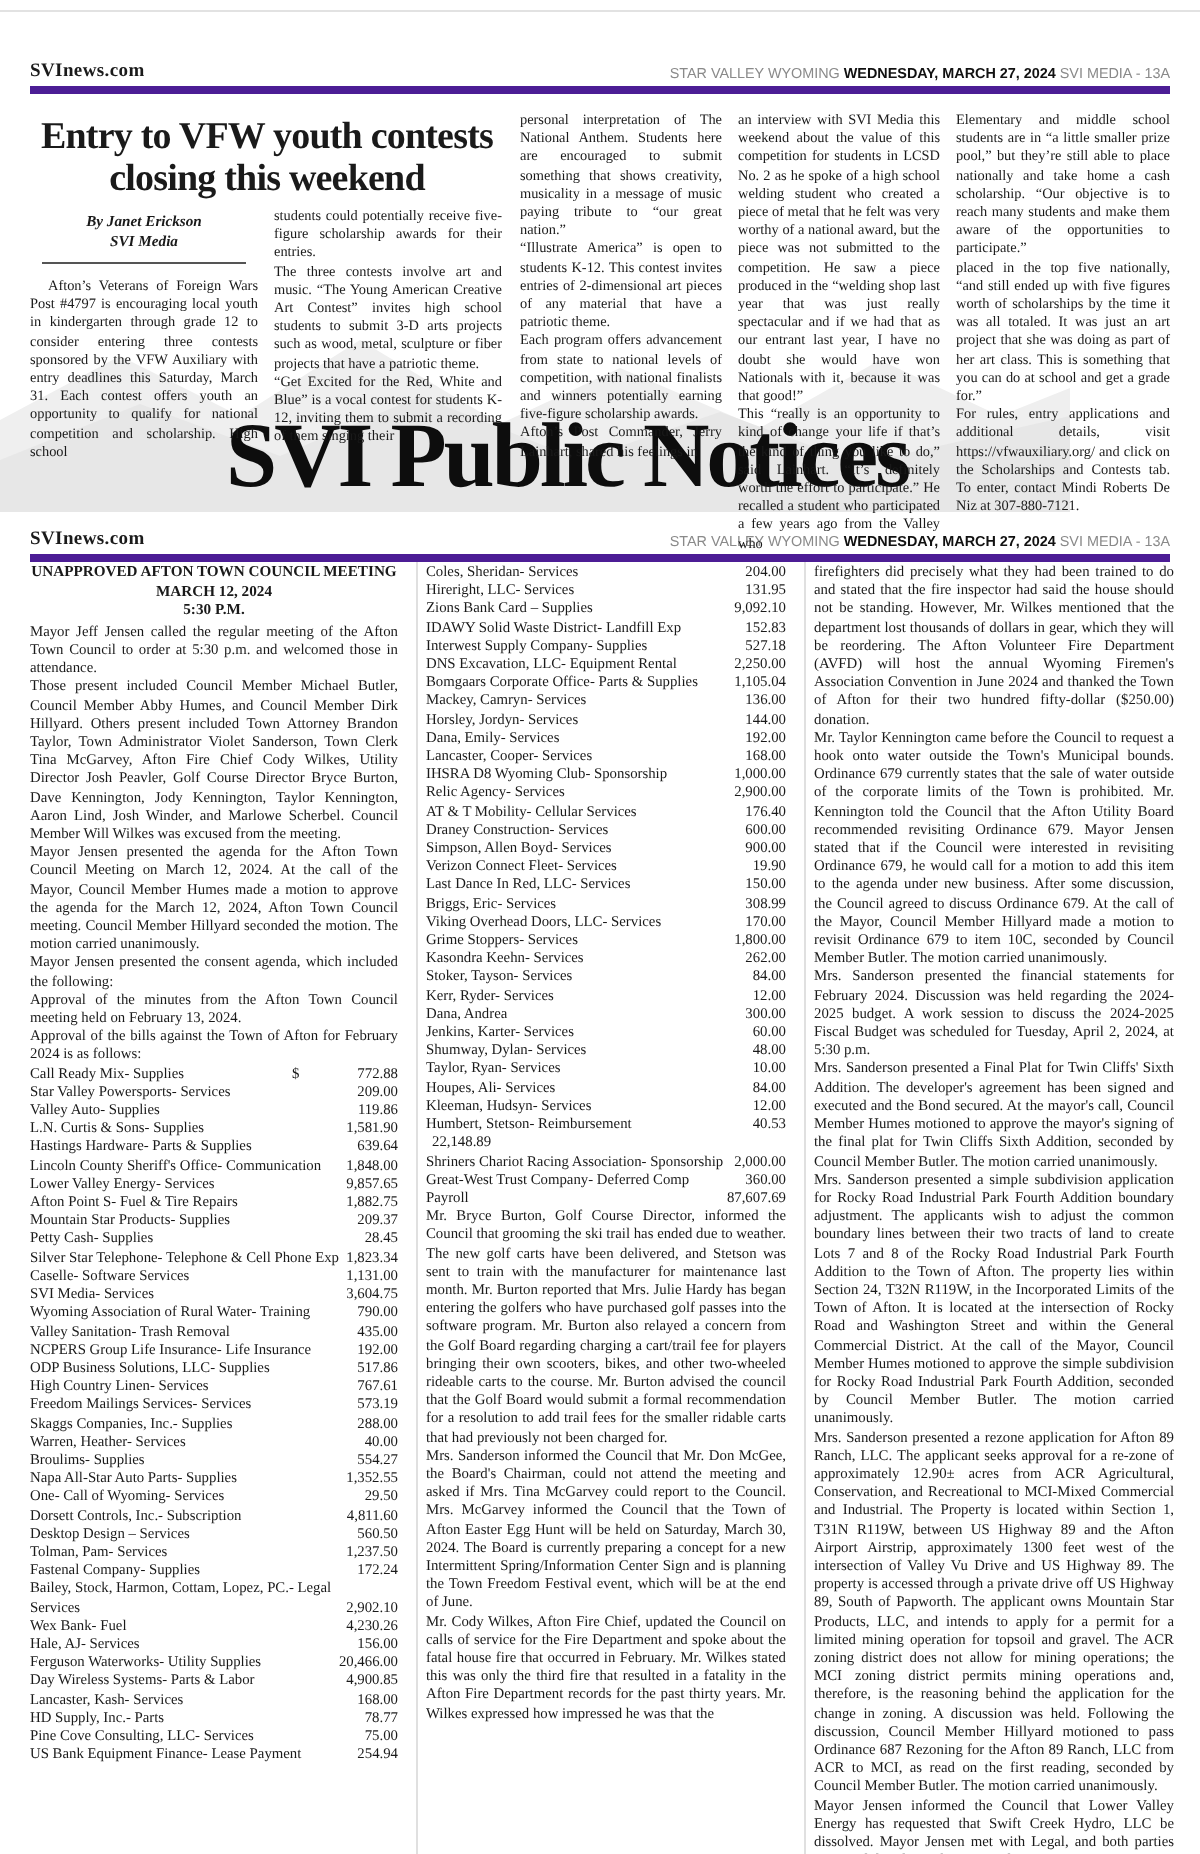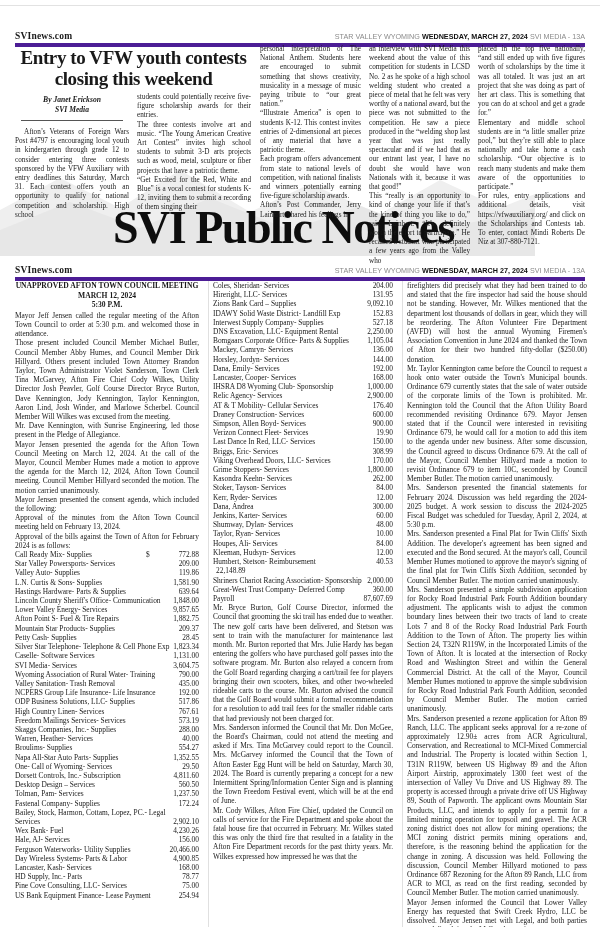--- a/index.html
+++ b/index.html
@@ -19,21 +19,21 @@
   #header2{top:260px;}
 
   
   .masthead{position:absolute;top:150px;left:0;width:535px;height:106px;z-index:0;}
   .masthead svg{position:absolute;left:0;top:0;}
   .masthead .big-title{position:absolute;left:0;right:0;bottom:2px;text-align:center;
       font-weight:bold;font-size:46px;letter-spacing:-1.5px;white-space:nowrap;color:#0d0d0d;
       font-family:"Liberation Serif",serif;margin-left:32px;}
 
   
-  .article{position:absolute;top:45px;left:15px;width:570px;display:flex;gap:8px;z-index:2;}
+  .article{position:absolute;top:56px;left:15px;width:570px;display:flex;gap:8px;z-index:2;}
   .article p{margin:0;text-align:justify;font-size:7.2px;line-height:9.2px;}
   .art-col p + p, .leftcols p + p{ }
   .article p.ind{text-indent:9px;}
   .art-left{width:237px;flex:0 0 auto;}
   .headline{font-weight:bold;font-size:19px;line-height:21px;text-align:center;
             letter-spacing:-.4px;margin:2px 0 4px;}
   .leftcols{display:flex;gap:8px;}
   .leftcols .c{width:114px;flex:0 0 auto;}
   .byline{text-align:center;font-style:italic;font-weight:bold;font-size:7.6px;line-height:9.5px;margin:2px 0 6px;}
   .byline-rule{border:none;border-top:1px solid #555;margin:0 6px 7px;}
@@ -108,22 +108,22 @@
       </div>
   </div>
   <div class="art-col col4">
     <div>
         <p class="ind2">an interview with SVI Media this weekend about the value of this competition for students in LCSD No. 2 as he spoke of a high school welding student who created a piece of metal that he felt was very worthy of a national award, but the piece was not submitted to the competition. He saw a piece produced in the “welding shop last year that was just really spectacular and if we had that as our entrant last year, I have no doubt she would have won Nationals with it, because it was that good!”</p>
         <p class="ind2">This “really is an opportunity to kind of change your life if that’s the kind of thing you like to do,” said Lainhart. “It’s definitely worth the effort to participate.” He recalled a student who participated a few years ago from the Valley who</p>
       </div>
   </div>
   <div class="art-col col5">
     <div>
+        <p class="ind2">Elementary and middle school students are in “a little smaller prize pool,” but they’re still able to place nationally and take home a cash scholarship. “Our objective is to reach many students and make them aware of the opportunities to participate.”</p>
         <p class="ind2">placed in the top five nationally, “and still ended up with five figures worth of scholarships by the time it was all totaled. It was just an art project that she was doing as part of her art class. This is something that you can do at school and get a grade for.”</p>
-        <p class="ind2">Elementary and middle school students are in “a little smaller prize pool,” but they’re still able to place nationally and take home a cash scholarship. “Our objective is to reach many students and make them aware of the opportunities to participate.”</p>
         <p class="ind2">For rules, entry applications and additional details, visit https://vfwauxiliary.org/ and click on the Scholarships and Contests tab. To enter, contact Mindi Roberts De Niz at 307-880-7121.</p>
       </div>
   </div>
 </div>
 
 <div class="runhead" id="header2">
   <span class="site">SVInews.com</span>
   <span class="right">
     <span>STAR VALLEY WYOMING</span>
     <b>WEDNESDAY, MARCH 27, 2024</b>
@@ -135,21 +135,20 @@
 
   <div class="ncol">
     <div class="nhead">
         <div>UNAPPROVED AFTON TOWN COUNCIL MEETING</div>
         <div>MARCH 12, 2024</div>
         <div>5:30 P.M.</div>
       </div>
     <div>
         <p>Mayor Jeff Jensen called the regular meeting of the Afton Town Council to order at 5:30 p.m. and welcomed those in attendance.</p>
         <p>Those present included Council Member Michael Butler, Council Member Abby Humes, and Council Member Dirk Hillyard. Others present included Town Attorney Brandon Taylor, Town Administrator Violet Sanderson, Town Clerk Tina McGarvey, Afton Fire Chief Cody Wilkes, Utility Director Josh Peavler, Golf Course Director Bryce Burton, Dave Kennington, Jody Kennington, Taylor Kennington, Aaron Lind, Josh Winder, and Marlowe Scherbel. Council Member Will Wilkes was excused from the meeting.</p>
-        <p>Mr. Dave Kennington, with Sunrise Engineering, led those present in the Pledge of Allegiance.</p>
         <p>Mayor Jensen presented the agenda for the Afton Town Council Meeting on March 12, 2024. At the call of the Mayor, Council Member Humes made a motion to approve the agenda for the March 12, 2024, Afton Town Council meeting. Council Member Hillyard seconded the motion. The motion carried unanimously.</p>
         <p>Mayor Jensen presented the consent agenda, which included the following:</p>
         <p>Approval of the minutes from the Afton Town Council meeting held on February 13, 2024.</p>
         <p>Approval of the bills against the Town of Afton for February 2024 is as follows:</p>
       </div>
     <div>
         <div class="bill">
         <span class="bill-label">Call Ready Mix- Supplies</span>
         <span class="bill-cur">$</span>
         <span class="bill-amount">772.88</span>

